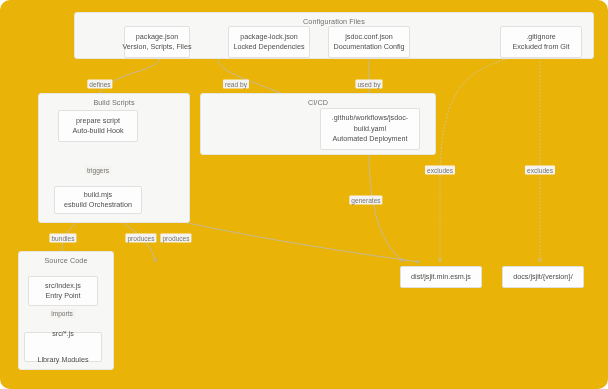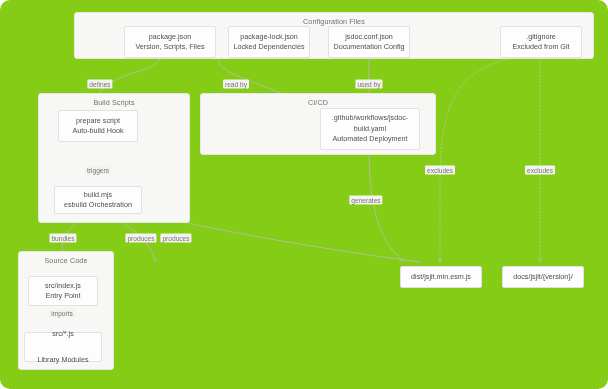--- a/index.html
+++ b/index.html
@@ -4,21 +4,21 @@
 <style>
   html, body {
     margin: 0;
     padding: 0;
     background: #ffffff;
   }
   #canvas {
     position: relative;
     width: 608px;
     height: 389px;
-    background: #84cc16;
+    background: #eab308;
     border-radius: 10px;
     overflow: hidden;
     font-family: "Liberation Sans", sans-serif;
     -webkit-font-smoothing: antialiased;
   }
   #edge-layer {
     position: absolute;
     left: 0;
     top: 0;
     width: 608px;
@@ -115,21 +115,21 @@
 
   <div class="group" style="left:200px; top:93px; width:236px; height:62px;">
     <span class="group-title">CI/CD</span>
   </div>
 
   <div class="group" style="left:18px; top:251px; width:96px; height:119px;">
     <span class="group-title">Source Code</span>
   </div>
 
 
-  <div class="node" style="left:124px; top:26px; width:92px; height:32px;">
+  <div class="node" style="left:124px; top:26px; width:66px; height:32px;">
     <span class="ln">package.json</span>
     <span class="ln">Version, Scripts, Files</span>
   </div>
 
   <div class="node" style="left:228px; top:26px; width:82px; height:32px;">
     <span class="ln">package-lock.json</span>
     <span class="ln">Locked Dependencies</span>
   </div>
 
   <div class="node" style="left:500px; top:26px; width:82px; height:32px;">

